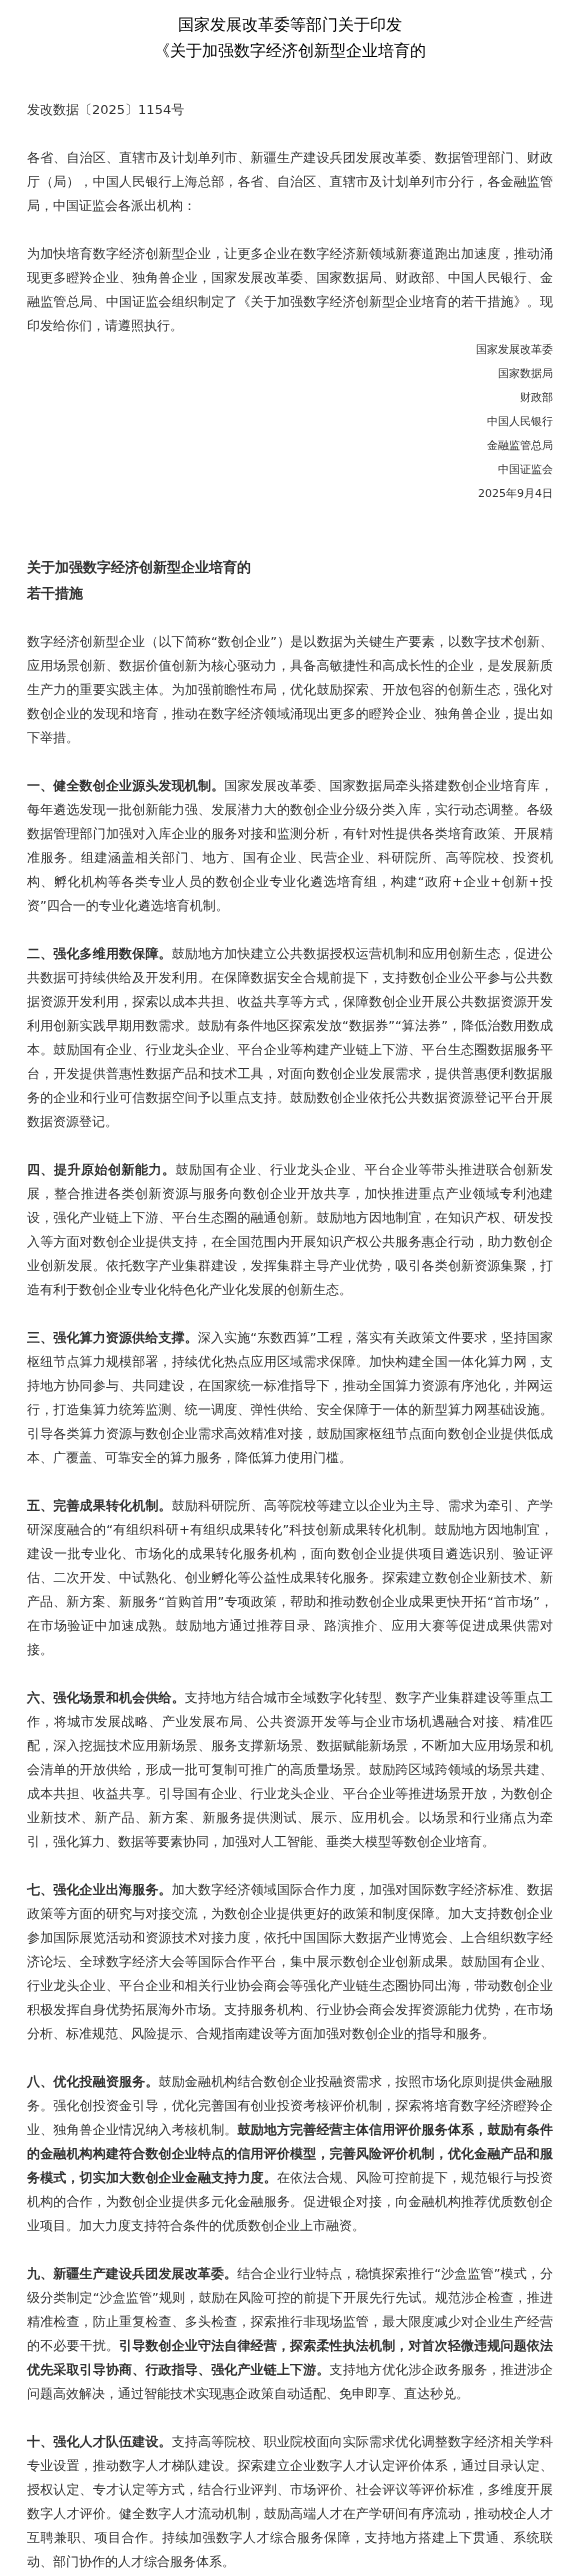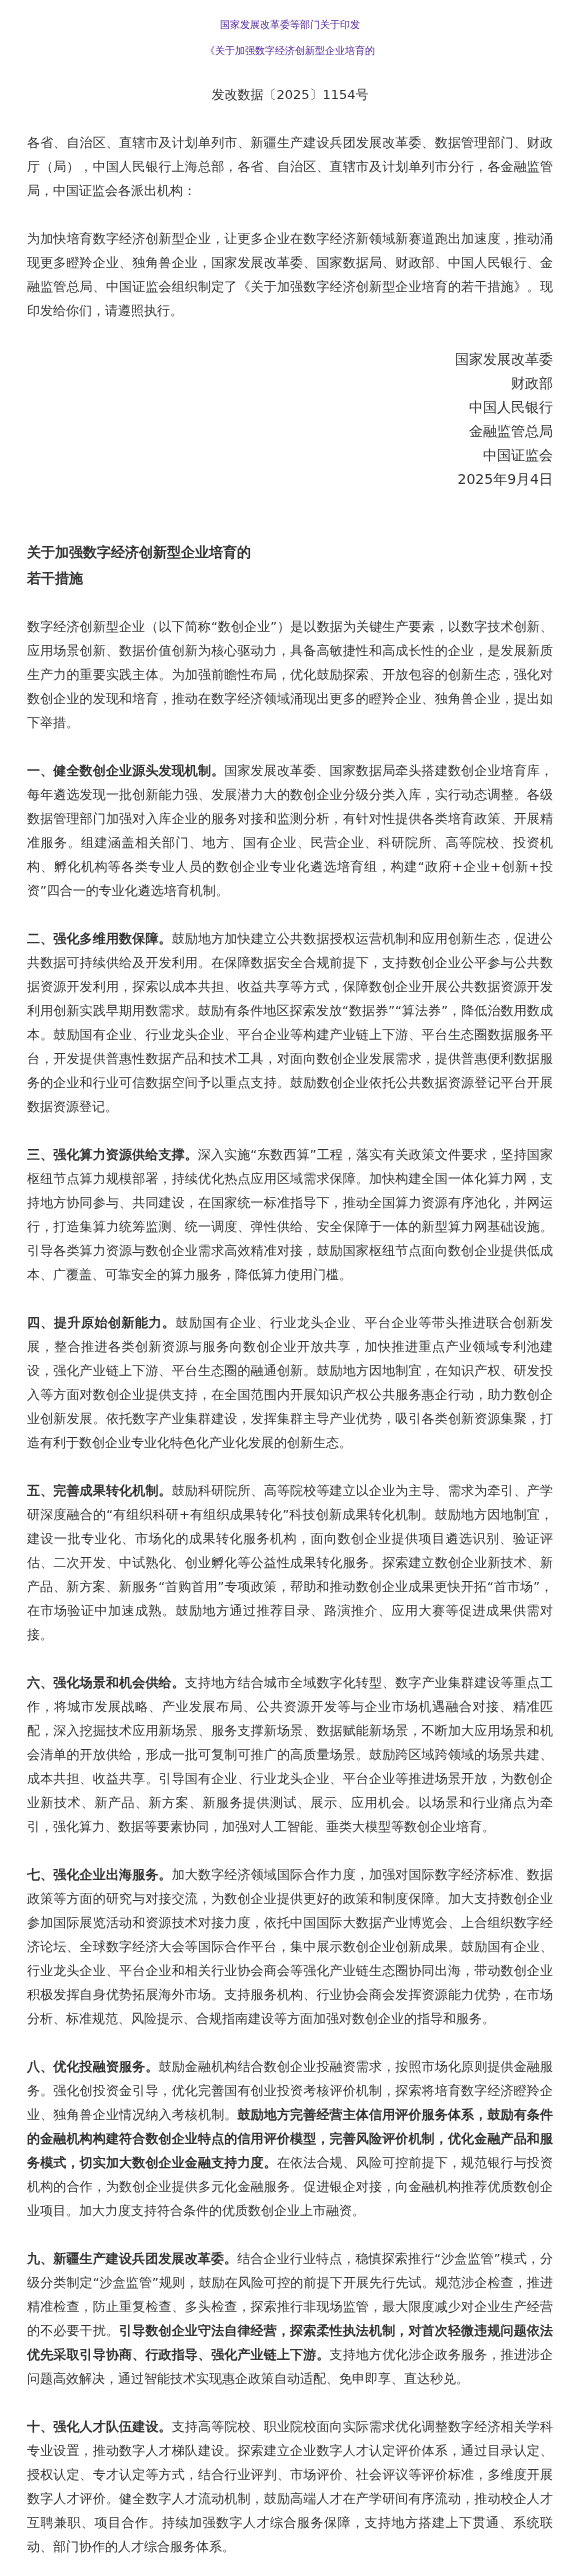--- a/index.html
+++ b/index.html
@@ -12,43 +12,41 @@
     font-family: "DejaVu Sans", "Liberation Sans", sans-serif;
     color: #333333;
   }
   .page {
     width: 580px;
     box-sizing: border-box;
     padding: 12px 27px 29px 27px;
   }
   .doc-title {
     text-align: center;
-    font-size: 10px;
+    font-size: 16px;
     line-height: 26px;
     font-weight: 400;
-    color: #4c1d95;
+    color: #000000;
   }
   .doc-number {
-    text-align: center;
     font-size: 13px;
     line-height: 24px;
-    margin-top: 19px;
+    margin-top: 34px;
   }
   .para {
     font-size: 13px;
     line-height: 24px;
     text-align: justify;
     margin: 24px 0 0 0;
     word-break: break-all;
   }
   .sign-block {
     text-align: right;
-    font-size: 14px;
+    font-size: 11px;
     line-height: 24px;
-    margin-top: 24px;
   }
   .measures-title {
     text-align: left;
     font-size: 14px;
     line-height: 26px;
     font-weight: 700;
     margin-top: 48px;
   }
   .sec-heading {
     font-weight: 700;
@@ -68,41 +66,42 @@
   </div>
 
   <div class="doc-number">发改数据〔2025〕1154号</div>
 
   <p class="para">各省、自治区、直辖市及计划单列市、新疆生产建设兵团发展改革委、数据管理部门、财政厅（局），中国人民银行上海总部，各省、自治区、直辖市及计划单列市分行，各金融监管局，中国证监会各派出机构：</p>
 
   <p class="para">为加快培育数字经济创新型企业，让更多企业在数字经济新领域新赛道跑出加速度，推动涌现更多瞪羚企业、独角兽企业，国家发展改革委、国家数据局、财政部、中国人民银行、金融监管总局、中国证监会组织制定了《关于加强数字经济创新型企业培育的若干措施》。现印发给你们，请遵照执行。</p>
 
   <div class="sign-block">
     <div>国家发展改革委</div>
+    <div>国家数据局</div>
     <div>财政部</div>
     <div>中国人民银行</div>
     <div>金融监管总局</div>
     <div>中国证监会</div>
     <div>2025年9月4日</div>
   </div>
 
   <div class="measures-title">
     <div>关于加强数字经济创新型企业培育的</div>
     <div>若干措施</div>
   </div>
 
   <p class="para">数字经济创新型企业（以下简称“数创企业”）是以数据为关键生产要素，以数字技术创新、应用场景创新、数据价值创新为核心驱动力，具备高敏捷性和高成长性的企业，是发展新质生产力的重要实践主体。为加强前瞻性布局，优化鼓励探索、开放包容的创新生态，强化对数创企业的发现和培育，推动在数字经济领域涌现出更多的瞪羚企业、独角兽企业，提出如下举措。</p>
 
   <p class="para"><b class="sec-heading">一、健全数创企业源头发现机制。</b><span>国家发展改革委、国家数据局牵头搭建数创企业培育库，每年遴选发现一批创新能力强、发展潜力大的数创企业分级分类入库，实行动态调整。各级数据管理部门加强对入库企业的服务对接和监测分析，有针对性提供各类培育政策、开展精准服务。组建涵盖相关部门、地方、国有企业、民营企业、科研院所、高等院校、投资机构、孵化机构等各类专业人员的数创企业专业化遴选培育组，构建“政府+企业+创新+投资”四合一的专业化遴选培育机制。</span></p>
 
   <p class="para"><b class="sec-heading">二、强化多维用数保障。</b><span>鼓励地方加快建立公共数据授权运营机制和应用创新生态，促进公共数据可持续供给及开发利用。在保障数据安全合规前提下，支持数创企业公平参与公共数据资源开发利用，探索以成本共担、收益共享等方式，保障数创企业开展公共数据资源开发利用创新实践早期用数需求。鼓励有条件地区探索发放“数据券”“算法券”，降低治数用数成本。鼓励国有企业、行业龙头企业、平台企业等构建产业链上下游、平台生态圈数据服务平台，开发提供普惠性数据产品和技术工具，对面向数创企业发展需求，提供普惠便利数据服务的企业和行业可信数据空间予以重点支持。鼓励数创企业依托公共数据资源登记平台开展数据资源登记。</span></p>
 
+  <p class="para"><b class="sec-heading">四、提升原始创新能力。</b><span>鼓励国有企业、行业龙头企业、平台企业等带头推进联合创新发展，整合推进各类创新资源与服务向数创企业开放共享，加快推进重点产业领域专利池建设，强化产业链上下游、平台生态圈的融通创新。鼓励地方因地制宜，在知识产权、研发投入等方面对数创企业提供支持，在全国范围内开展知识产权公共服务惠企行动，助力数创企业创新发展。依托数字产业集群建设，发挥集群主导产业优势，吸引各类创新资源集聚，打造有利于数创企业专业化特色化产业化发展的创新生态。</span></p>
+
   <p class="para"><b class="sec-heading">三、强化算力资源供给支撑。</b><span>深入实施“东数西算”工程，落实有关政策文件要求，坚持国家枢纽节点算力规模部署，持续优化热点应用区域需求保障。加快构建全国一体化算力网，支持地方协同参与、共同建设，在国家统一标准指导下，推动全国算力资源有序池化，并网运行，打造集算力统筹监测、统一调度、弹性供给、安全保障于一体的新型算力网基础设施。引导各类算力资源与数创企业需求高效精准对接，鼓励国家枢纽节点面向数创企业提供低成本、广覆盖、可靠安全的算力服务，降低算力使用门槛。</span></p>
-
-  <p class="para"><b class="sec-heading">四、提升原始创新能力。</b><span>鼓励国有企业、行业龙头企业、平台企业等带头推进联合创新发展，整合推进各类创新资源与服务向数创企业开放共享，加快推进重点产业领域专利池建设，强化产业链上下游、平台生态圈的融通创新。鼓励地方因地制宜，在知识产权、研发投入等方面对数创企业提供支持，在全国范围内开展知识产权公共服务惠企行动，助力数创企业创新发展。依托数字产业集群建设，发挥集群主导产业优势，吸引各类创新资源集聚，打造有利于数创企业专业化特色化产业化发展的创新生态。</span></p>
 
   <p class="para"><b class="sec-heading">五、完善成果转化机制。</b><span>鼓励科研院所、高等院校等建立以企业为主导、需求为牵引、产学研深度融合的“有组织科研+有组织成果转化”科技创新成果转化机制。鼓励地方因地制宜，建设一批专业化、市场化的成果转化服务机构，面向数创企业提供项目遴选识别、验证评估、二次开发、中试熟化、创业孵化等公益性成果转化服务。探索建立数创企业新技术、新产品、新方案、新服务“首购首用”专项政策，帮助和推动数创企业成果更快开拓“首市场”，在市场验证中加速成熟。鼓励地方通过推荐目录、路演推介、应用大赛等促进成果供需对接。</span></p>
 
   <p class="para"><b class="sec-heading">六、强化场景和机会供给。</b><span>支持地方结合城市全域数字化转型、数字产业集群建设等重点工作，将城市发展战略、产业发展布局、公共资源开发等与企业市场机遇融合对接、精准匹配，深入挖掘技术应用新场景、服务支撑新场景、数据赋能新场景，不断加大应用场景和机会清单的开放供给，形成一批可复制可推广的高质量场景。鼓励跨区域跨领域的场景共建、成本共担、收益共享。引导国有企业、行业龙头企业、平台企业等推进场景开放，为数创企业新技术、新产品、新方案、新服务提供测试、展示、应用机会。以场景和行业痛点为牵引，强化算力、数据等要素协同，加强对人工智能、垂类大模型等数创企业培育。</span></p>
 
   <p class="para"><b class="sec-heading">七、强化企业出海服务。</b><span>加大数字经济领域国际合作力度，加强对国际数字经济标准、数据政策等方面的研究与对接交流，为数创企业提供更好的政策和制度保障。加大支持数创企业参加国际展览活动和资源技术对接力度，依托中国国际大数据产业博览会、上合组织数字经济论坛、全球数字经济大会等国际合作平台，集中展示数创企业创新成果。鼓励国有企业、行业龙头企业、平台企业和相关行业协会商会等强化产业链生态圈协同出海，带动数创企业积极发挥自身优势拓展海外市场。支持服务机构、行业协会商会发挥资源能力优势，在市场分析、标准规范、风险提示、合规指南建设等方面加强对数创企业的指导和服务。</span></p>
 
   <p class="para"><b class="sec-heading">八、优化投融资服务。</b><span>鼓励金融机构结合数创企业投融资需求，按照市场化原则提供金融服务。强化创投资金引导，优化完善国有创业投资考核评价机制，探索将培育数字经济瞪羚企业、独角兽企业情况纳入考核机制。</span><b class="bold-run">鼓励地方完善经营主体信用评价服务体系，鼓励有条件的金融机构构建符合数创企业特点的信用评价模型，完善风险评价机制，优化金融产品和服务模式，切实加大数创企业金融支持力度。</b><span>在依法合规、风险可控前提下，规范银行与投资机构的合作，为数创企业提供多元化金融服务。促进银企对接，向金融机构推荐优质数创企业项目。加大力度支持符合条件的优质数创企业上市融资。</span></p>
 
   <p class="para"><b class="sec-heading">九、新疆生产建设兵团发展改革委。</b><span>结合企业行业特点，稳慎探索推行“沙盒监管”模式，分级分类制定“沙盒监管”规则，鼓励在风险可控的前提下开展先行先试。规范涉企检查，推进精准检查，防止重复检查、多头检查，探索推行非现场监管，最大限度减少对企业生产经营的不必要干扰。</span><b class="bold-run">引导数创企业守法自律经营，探索柔性执法机制，对首次轻微违规问题依法优先采取引导协商、行政指导、强化产业链上下游。</b><span>支持地方优化涉企政务服务，推进涉企问题高效解决，通过智能技术实现惠企政策自动适配、免申即享、直达秒兑。</span></p>

